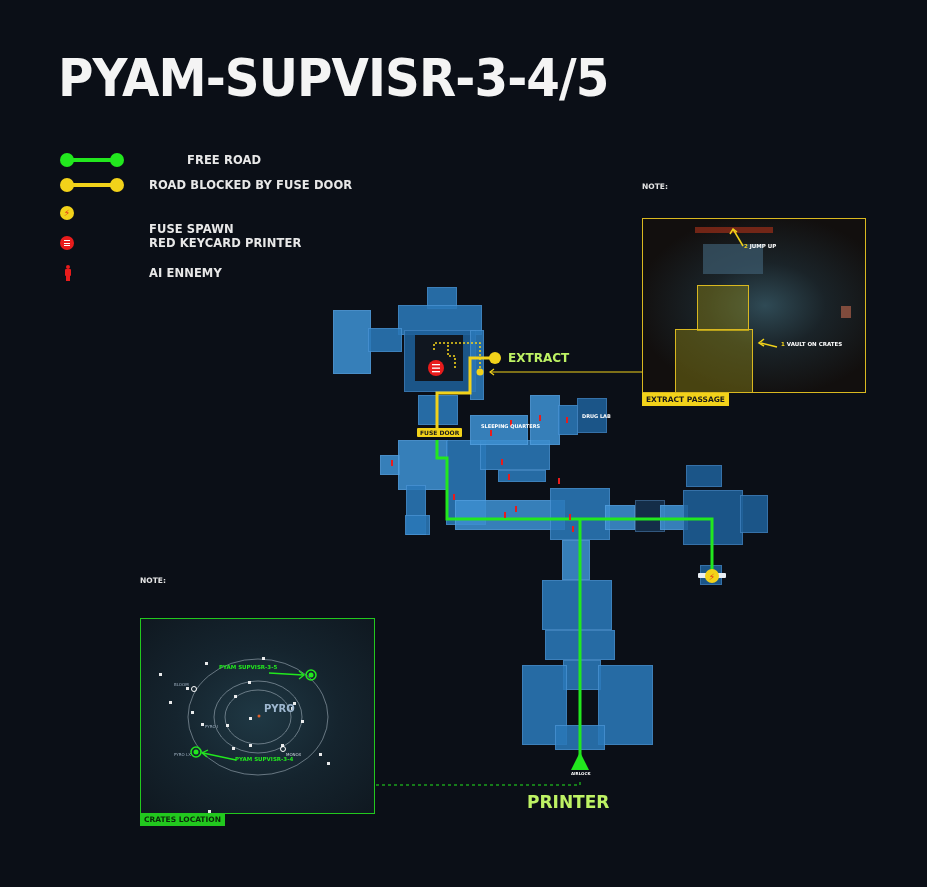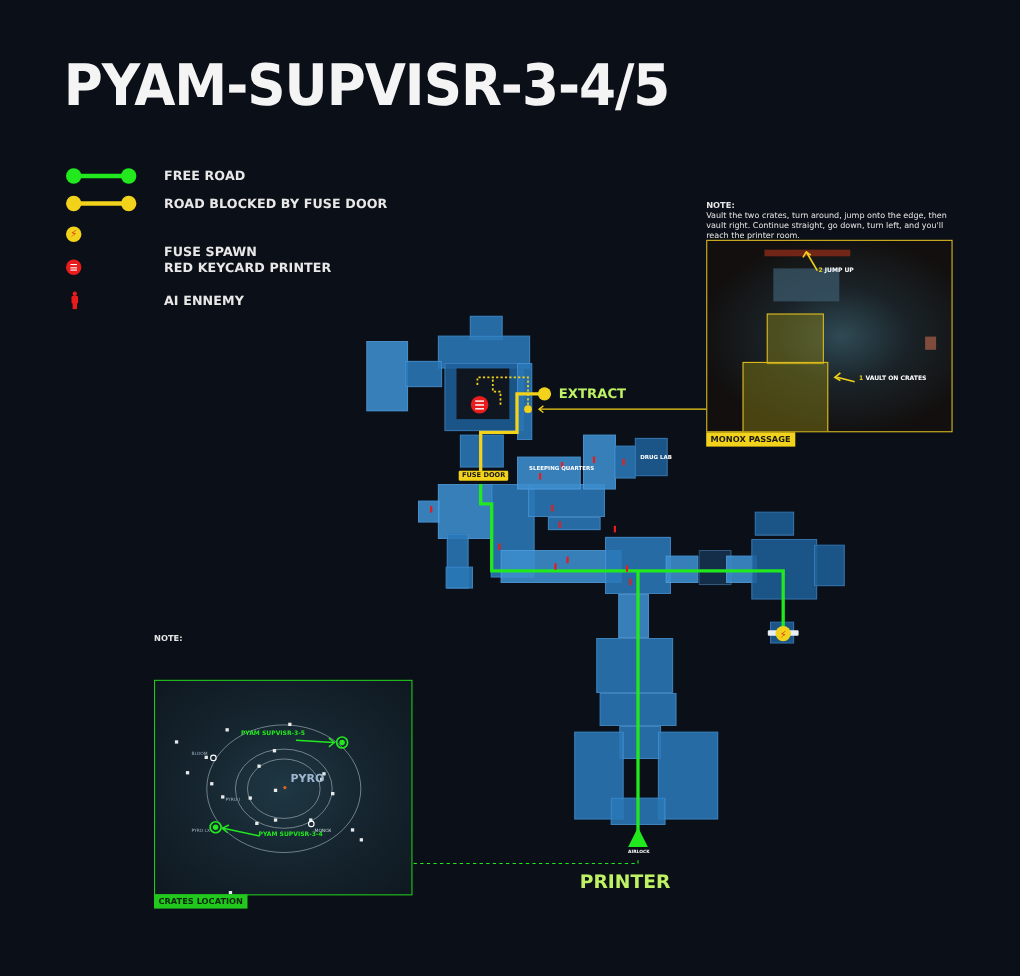--- a/index.html
+++ b/index.html
@@ -26,21 +26,21 @@
 
 <div class="title">PYAM-SUPVISR-3-4/5</div>
 
 <div class="legend">
   <div class="legend-row" style="top:2px;">
     <span>
       <span class="leg-line" style="left:6px;top:8px;width:52px;background:#22e81e;"></span>
       <span class="leg-dot" style="left:0;top:3px;background:#22e81e;"></span>
       <span class="leg-dot" style="left:50px;top:3px;background:#22e81e;"></span>
     </span>
-    <span class="legend-label" style="top:3px;">FREE ROAD</span>
+    <span class="legend-label" style="top:3px;margin-left:38px;">FREE ROAD</span>
   </div>
   <div class="legend-row" style="top:27px;">
     <span>
       <span class="leg-line" style="left:6px;top:8px;width:52px;background:#f2d21a;"></span>
       <span class="leg-dot" style="left:0;top:3px;background:#f2d21a;"></span>
       <span class="leg-dot" style="left:50px;top:3px;background:#f2d21a;"></span>
     </span>
     <span class="legend-label" style="top:3px;">ROAD BLOCKED BY FUSE DOOR</span>
   </div>
   <div class="legend-row" style="top:55px;">
@@ -154,21 +154,20 @@
 
 <div class="map-label" style="left:508px;top:351px;font-size:12px;">EXTRACT</div>
 <div class="map-label" style="left:527px;top:792px;font-size:17px;">PRINTER</div>
 <div style="position:absolute;left:417px;top:428px;background:#f2d21a;color:#1a1a1a;font-size:6px;font-weight:bold;padding:1px 3px;border-radius:1px;">FUSE DOOR</div>
 <div class="tiny" style="left:481px;top:423px;">SLEEPING QUARTERS</div>
 <div class="tiny" style="left:582px;top:413px;">DRUG LAB</div>
 <div class="tiny" style="left:571px;top:771px;font-size:4px;">AIRLOCK</div>
 
 <div class="note" style="left:642px;top:182px;width:225px;">
   <b>NOTE:</b>
-  <span>Vault the two crates, turn around, jump onto the edge, then vault right. Continue straight, go down, turn left, and you'll reach the printer room.</span>
 </div>
 <div class="panel" style="left:642px;top:218px;width:222px;height:173px;border:1.5px solid #d9b820;background:radial-gradient(ellipse at 55% 50%,#2f4a55 0%,#1a2328 35%,#120f0e 75%);">
 
   <div style="position:absolute;left:52px;top:8px;width:78px;height:6px;background:#8a2a18;opacity:.8;"></div>
   <div style="position:absolute;left:60px;top:25px;width:60px;height:30px;background:#3d5d70;opacity:.7;"></div>
 
   <div style="position:absolute;left:54px;top:66px;width:50px;height:44px;background:rgba(140,130,20,.45);border:1px solid #d9b820;"></div>
   <div style="position:absolute;left:32px;top:110px;width:76px;height:63px;background:rgba(140,130,20,.45);border:1px solid #d9b820;"></div>
   <div style="position:absolute;left:198px;top:87px;width:10px;height:12px;background:#c46a50;opacity:.6;"></div>
   <svg width="222" height="173" style="position:absolute;left:0;top:0;">
@@ -177,21 +176,21 @@
     <line x1="134" y1="128" x2="118" y2="124" stroke="#f2d21a" stroke-width="1.5"></line>
     <polyline points="121,120 116,124 121,127" fill="none" stroke="#f2d21a" stroke-width="1.5"></polyline>
   </svg>
   <div style="position:absolute;left:101px;top:24px;font-size:5.5px;font-weight:bold;white-space:nowrap;">
     <span style="color:#f2d21a;">2</span>&nbsp;<span>JUMP UP</span>
   </div>
   <div style="position:absolute;left:138px;top:122px;font-size:5.5px;font-weight:bold;white-space:nowrap;">
     <span style="color:#f2d21a;">1</span>&nbsp;<span>VAULT ON CRATES</span>
   </div>
 </div>
-<div class="panel-tag" style="left:642px;top:393px;background:#f2d21a;color:#1a1a1a;">MONOX PASSAGE</div>
+<div class="panel-tag" style="left:642px;top:393px;background:#f2d21a;color:#1a1a1a;">EXTRACT PASSAGE</div>
 
 <div class="note" style="left:140px;top:576px;width:200px;">
   <b>NOTE:</b>
 </div>
 <div class="panel" style="left:140px;top:618px;width:233px;height:194px;border:1.5px solid #22c81e;background:radial-gradient(ellipse at 50% 50%,#1f3844 0%,#15242e 50%,#0f1820 100%);">
   <svg width="233" height="194" style="position:absolute;left:0;top:0;">
     <ellipse cx="117" cy="98" rx="70" ry="58" fill="none" stroke="#a9b8c2" stroke-width="0.8" opacity=".7"></ellipse>
     <ellipse cx="117" cy="98" rx="44" ry="36" fill="none" stroke="#a9b8c2" stroke-width="0.8" opacity=".7"></ellipse>
     <ellipse cx="117" cy="98" rx="33" ry="27" fill="none" stroke="#a9b8c2" stroke-width="0.8" opacity=".7"></ellipse>
     <circle cx="118" cy="97" r="1.5" fill="#e0602a"></circle>

